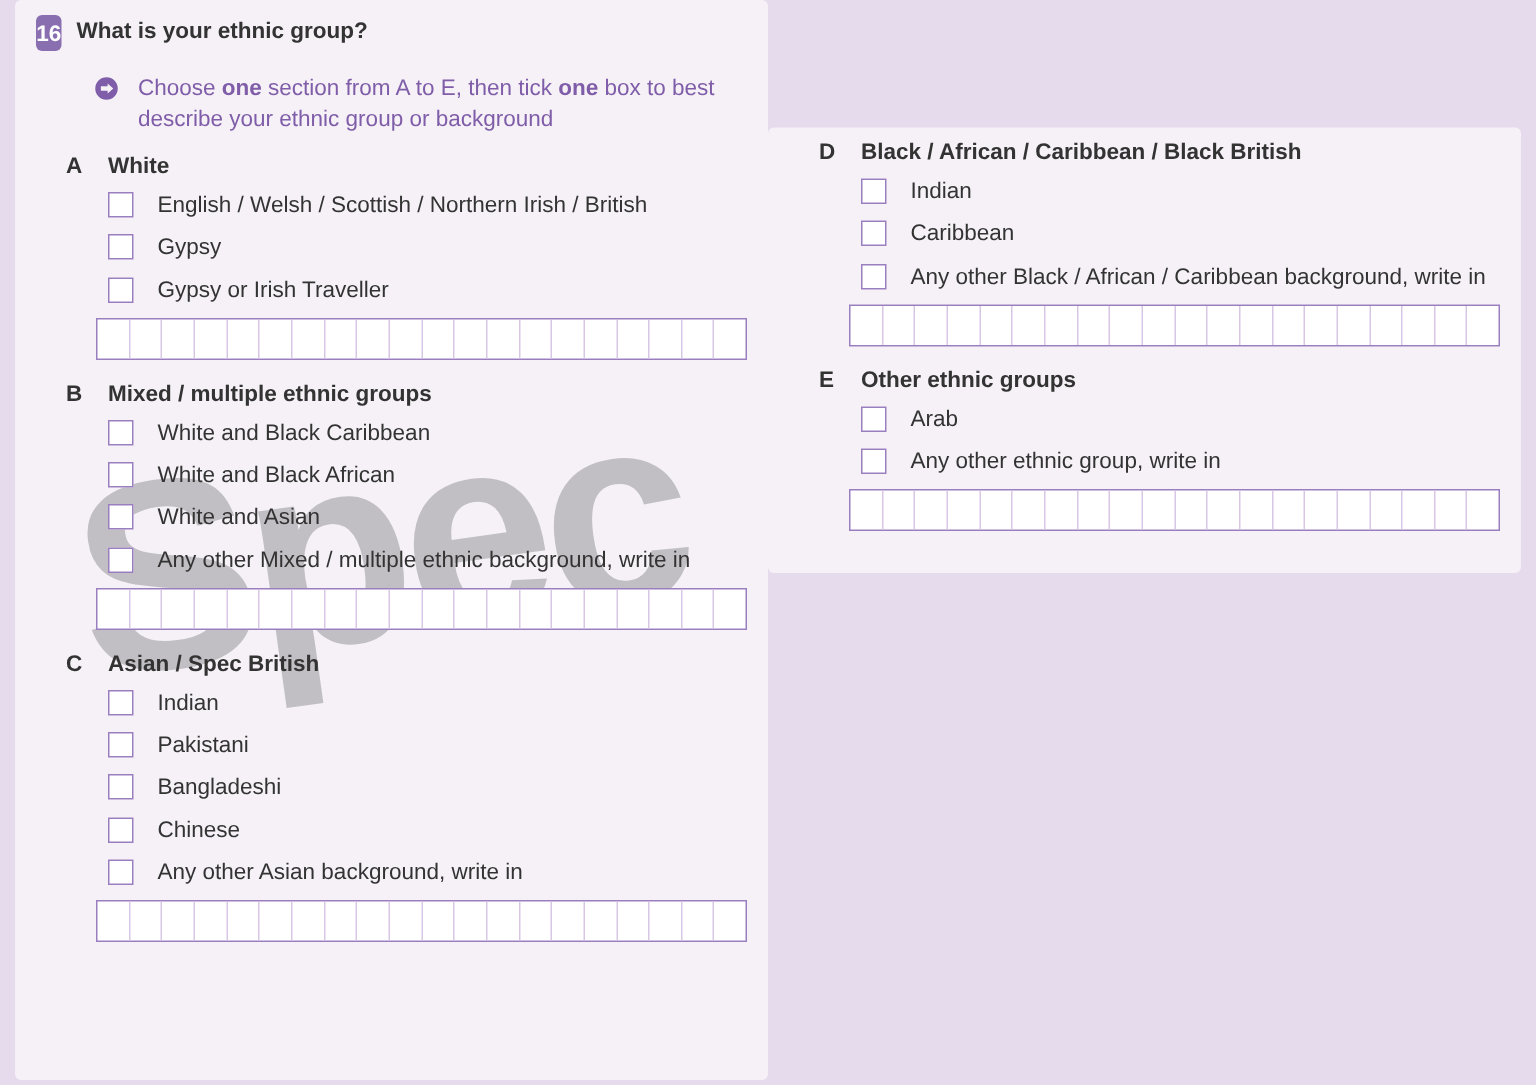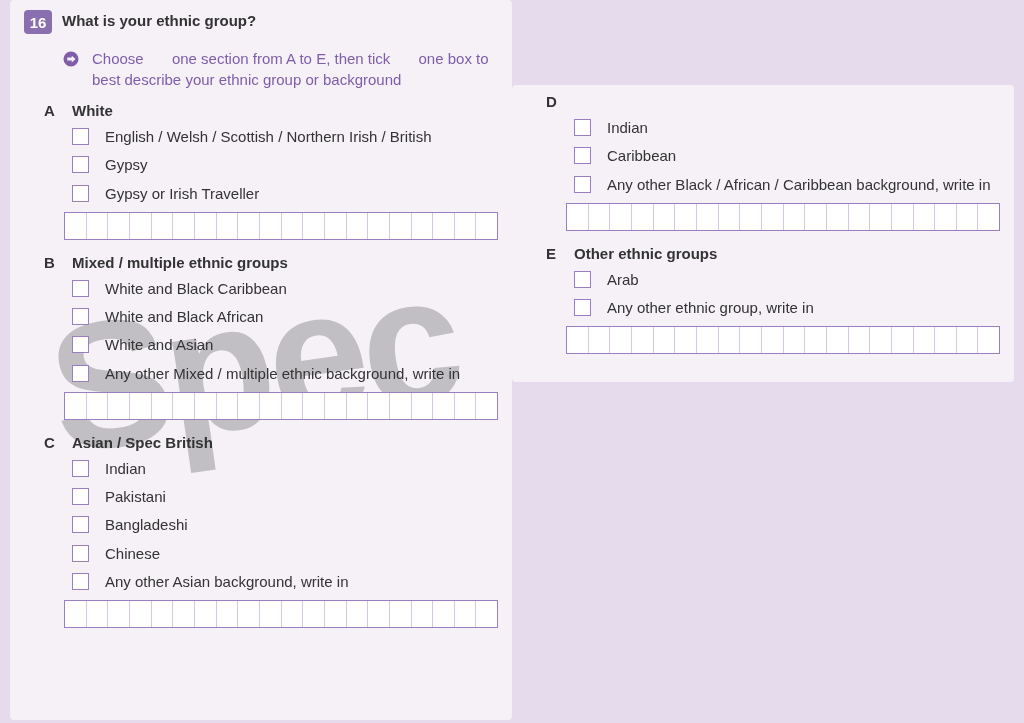--- a/index.html
+++ b/index.html
@@ -32,21 +32,21 @@
   }
   .q-header {
     display: flex;
     align-items: flex-start;
     gap: 10px;
   }
   .q-num {
     background: #8a6fb0;
     color: #fff;
     font-weight: bold;
-    width: 28px;
+    width: 17px;
     height: 24px;
     border-radius: 4px;
     display: flex;
     align-items: center;
     justify-content: center;
     font-size: 15px;
     flex-shrink: 0;
   }
   .q-title {
     font-weight: 600;
@@ -64,21 +64,21 @@
     line-height: 1.4;
   }
   .arrow-icon {
     width: 18px;
     height: 18px;
     flex-shrink: 0;
     margin-top: 2px;
     color: #7f5da8;
   }
   .q-instruction .instr-text { max-width: 400px; }
-  .q-instruction b { font-weight: 400; margin-left: 24px; }
+  .q-instruction b { font-weight: 700; }
   .section {
     margin-bottom: 14px;
   }
   .section-head {
     display: flex;
     gap: 12px;
     font-weight: 600;
     color: #333;
     margin-bottom: 8px;
     margin-left: 20px;
@@ -285,20 +285,21 @@
         <div class="cell"></div>
     </div>
   </div>
 </div>
 
 <div class="col col-right">
 
   <div class="section">
     <div class="section-head">
       <span class="section-letter">D</span>
+      <span>Black / African / Caribbean / Black British</span>
     </div>
     <div class="option-row">
       <div class="checkbox"></div>
       <span>Indian</span>
     </div>
     <div class="option-row">
       <div class="checkbox"></div>
       <span>Caribbean</span>
     </div>
     <div class="option-row">

